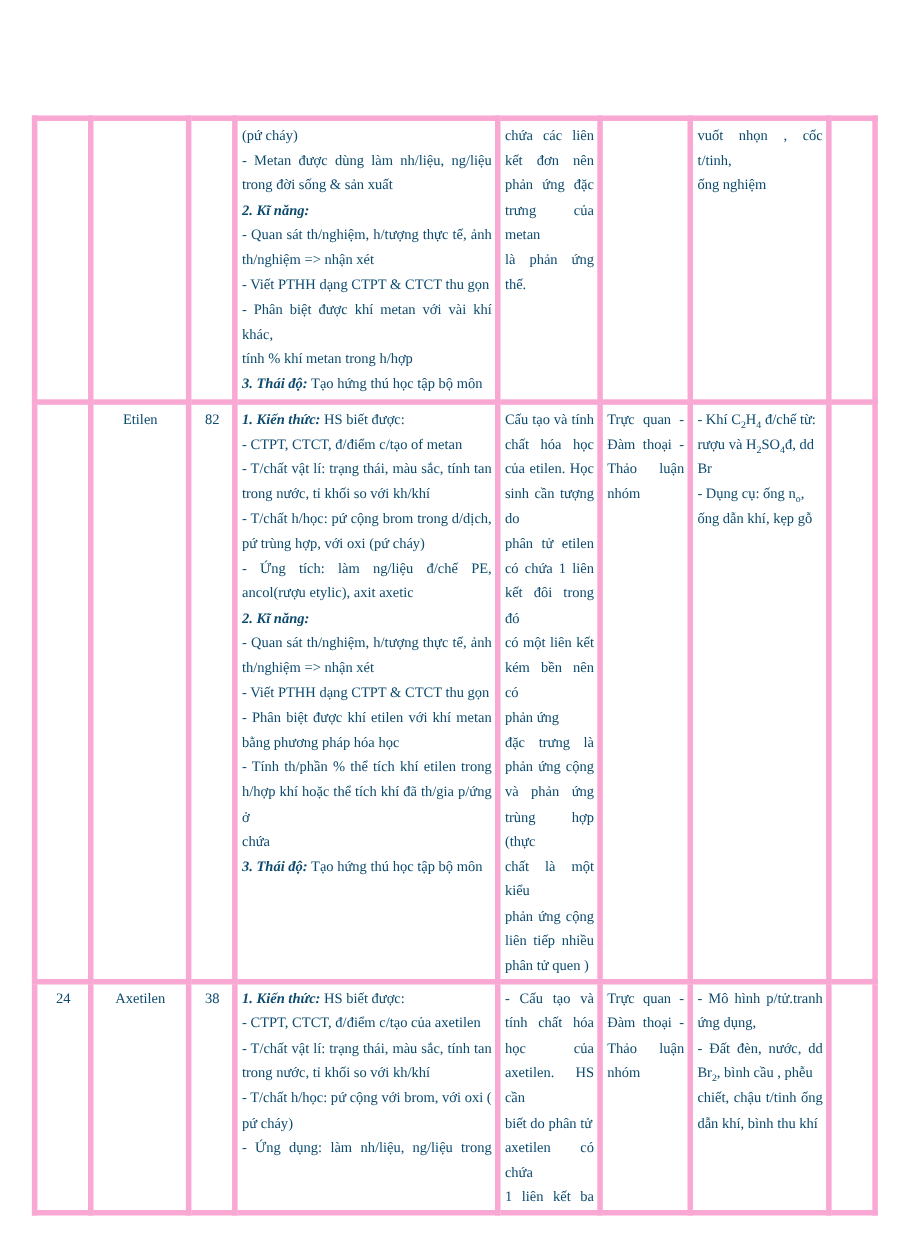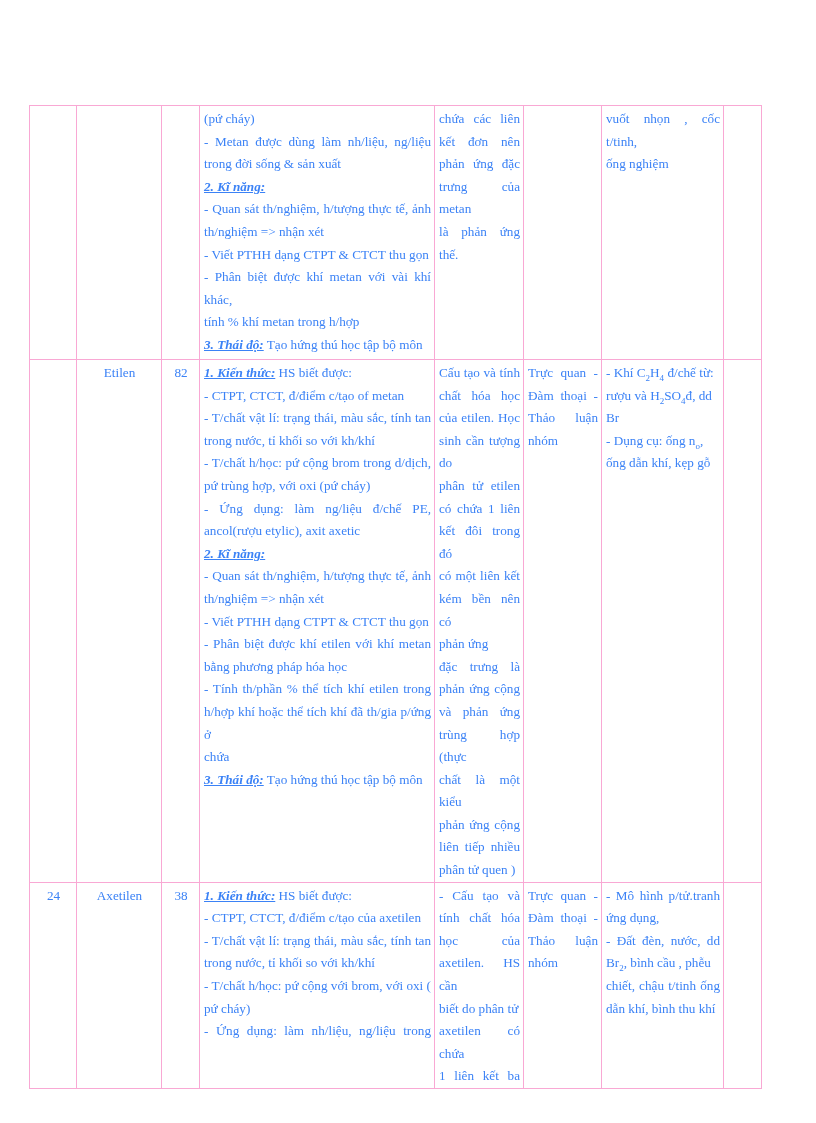--- a/index.html
+++ b/index.html
@@ -1,35 +1,35 @@
 <!DOCTYPE html>
 <html><head>
 <meta charset="utf-8">
 <style>
   html, body { margin: 0; padding: 0; background: #ffffff; }
   body { width: 816px; height: 1123px; position: relative; overflow: hidden;
          font-family: "Liberation Serif", "DejaVu Serif", serif; color: #0000cc; }
   table.plan { position: absolute; left: 29px; top: 105px; border-collapse: collapse;
                table-layout: fixed; width: 725px; }
-  table.plan td { border: 1px solid #f9a8d4; vertical-align: top; padding: 2px 3px 0 4px;
-                  font-size: 13.2px; line-height: 22.6px; color: #3b82f6; }
+  table.plan td { border: 5px solid #f9a8d4; vertical-align: top; padding: 2px 3px 0 4px;
+                  font-size: 13.2px; line-height: 22.6px; color: #0c4a6e; }
   table.plan tr.r1 td { height: 251px; }
   table.plan tr.r2 td { height: 451px; }
   table.plan tr.r3 td { height: 176px; }
   table.plan { border-top: 1.5px solid #444; border-bottom: 1.5px solid #444; }
   .c-stt { width: 39px; text-align: center; }
   .c-name { width: 77px; text-align: center; font-weight: normal; }
   .c-tiet { width: 30px; text-align: center; }
   .c-goal { width: 227px; text-align: justify; }
   .c-key { width: 81px; text-align: justify; }
   .c-method { width: 70px; text-align: justify; }
   .c-prep { width: 114px; text-align: justify; }
   .c-note { width: 30px; }
   .line { display: block; }
-  .heading { font-weight: bold; font-style: italic; text-decoration: underline; }
+  .heading { font-weight: bold; font-style: italic; }
   .just { text-align: justify; text-align-last: justify; }
   sub { font-size: 9px; line-height: 0; }
 </style>
 </head>
 <body>
 
 <table class="plan">
   <tbody>
 
     <tr class="r1">
@@ -67,21 +67,21 @@
       <td class="c-stt"></td>
       <td class="c-name">Etilen</td>
       <td class="c-tiet">82</td>
       <td class="c-goal">
         <span class="line"><span class="heading">1. Kiến thức:</span><span> HS biết được:</span></span>
         <span class="line">- CTPT, CTCT, đ/điểm c/tạo of metan</span>
         <span class="line just">- T/chất vật lí: trạng thái, màu sắc, tính tan</span>
         <span class="line">trong nước, tỉ khối so với kh/khí</span>
         <span class="line just">- T/chất h/học: pứ cộng brom trong d/dịch,</span>
         <span class="line">pứ trùng hợp, với oxi (pứ cháy)</span>
-        <span class="line just">- Ứng dụng: làm ng/liệu đ/chế PE,</span>
+        <span class="line just">- Ứng tích: làm ng/liệu đ/chế PE,</span>
         <span class="line">ancol(rượu etylic), axit axetic</span>
         <span class="line heading">2. Kĩ năng:</span>
         <span class="line just">- Quan sát th/nghiệm, h/tượng thực tế, ảnh</span>
         <span class="line">th/nghiệm =&gt; nhận xét</span>
         <span class="line">- Viết PTHH dạng CTPT &amp; CTCT thu gọn</span>
         <span class="line just">- Phân biệt được khí etilen với khí metan</span>
         <span class="line">bằng phương pháp hóa học</span>
         <span class="line just">- Tính th/phần % thể tích khí etilen trong</span>
         <span class="line just">h/hợp khí hoặc thể tích khí đã th/gia p/ứng ở</span>
         <span class="line">chứa</span>

